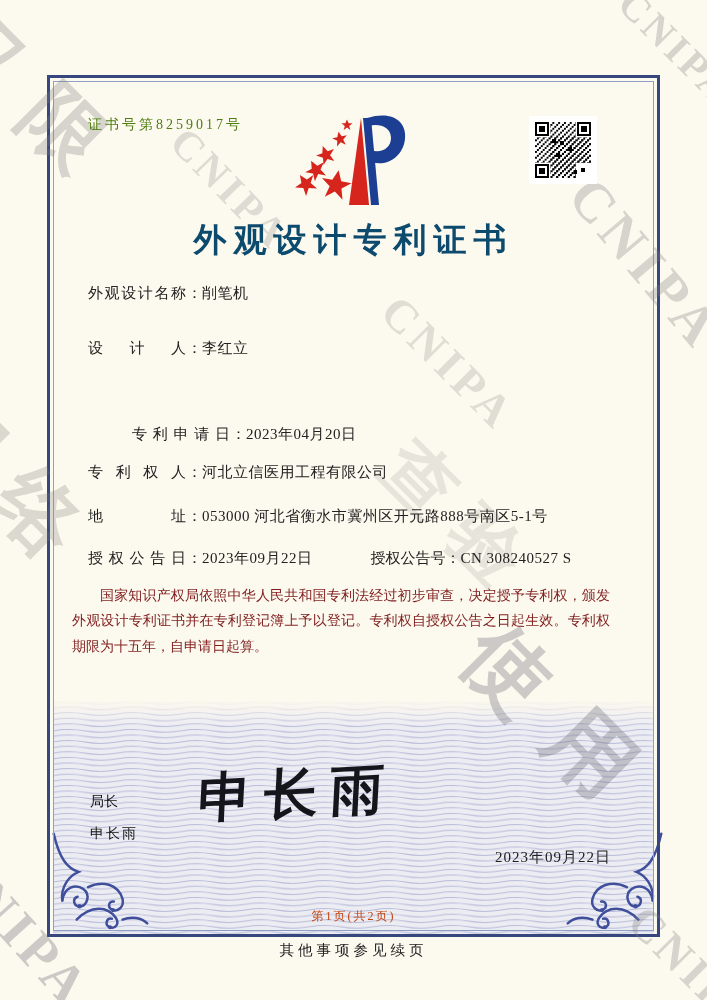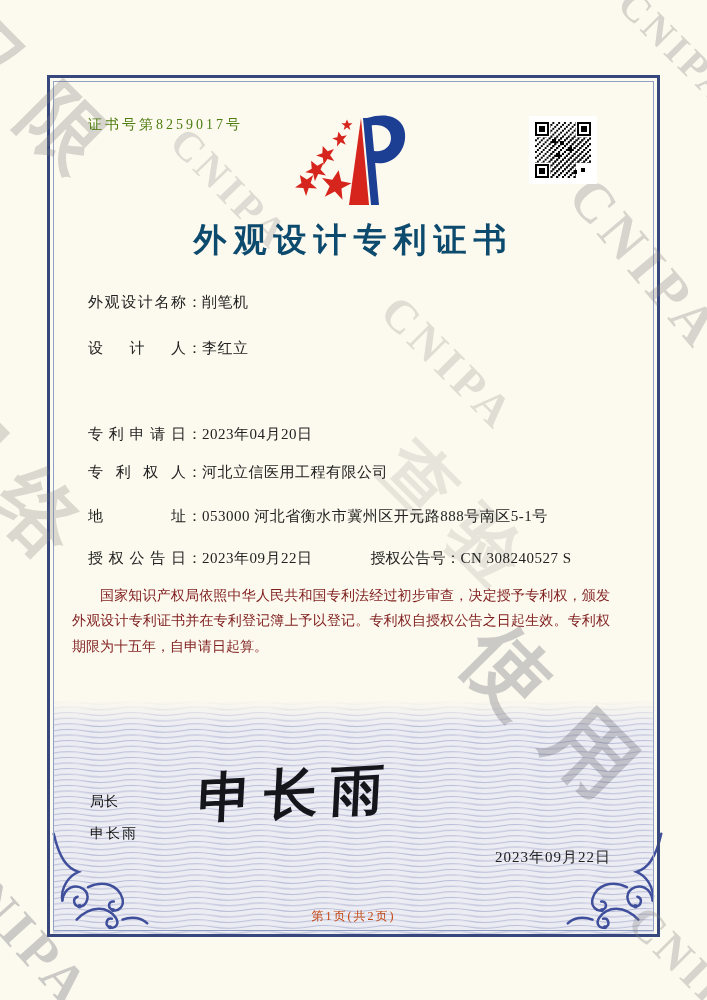--- a/index.html
+++ b/index.html
@@ -60,24 +60,24 @@
     position:absolute;left:0;right:0;top:218px;text-align:center;
     font-size:33px;font-weight:bold;letter-spacing:7px;color:#0c4a6e;
   }
   .frow{position:absolute;left:88px;font-size:15px;color:#222;white-space:nowrap;}
   .frow .lbl{
     display:inline-block;width:99px;text-align:justify;text-align-last:justify;
     vertical-align:bottom;letter-spacing:1px;
   }
   .frow .colon{display:inline-block;}
   .frow .val{letter-spacing:0.5px;}
-  .frow.r1{top:293px;}
+  .frow.r1{top:284px;}
   .frow.r2{top:339px;font-family:Liberation Serif, serif;}
   .frow.r3{top:383px;}
-  .frow.r4{top:425px;}
+  .frow.r4{top:425px;margin-left:44px;}
   .frow.r5{top:463px;}
   .frow.r6{top:507px;}
   .frow.r7{top:549px;}
   .grant-no{margin-left:58px;}
   .paras{
     position:absolute;left:72px;top:583px;width:538px;
     font-size:14px;line-height:1.82;color:#7f1d1d;text-align:justify;
   }
   .paras p{margin:0 0 3px 0;text-indent:2em;}
   .officer{position:absolute;left:90px;top:793px;font-size:14px;color:#111;
@@ -241,15 +241,16 @@
     </div>
 
     <div class="officer">
       <div>局长</div>
       <div class="name">申长雨</div>
     </div>
     <div class="signature">申长雨</div>
 
     <div class="date">2023年09月22日</div>
     <div class="pageinfo">第1页(共2页)</div>
+    <div class="contnote">其他事项参见续页</div>
 
   </div>
 </div>
 
 </body></html>

